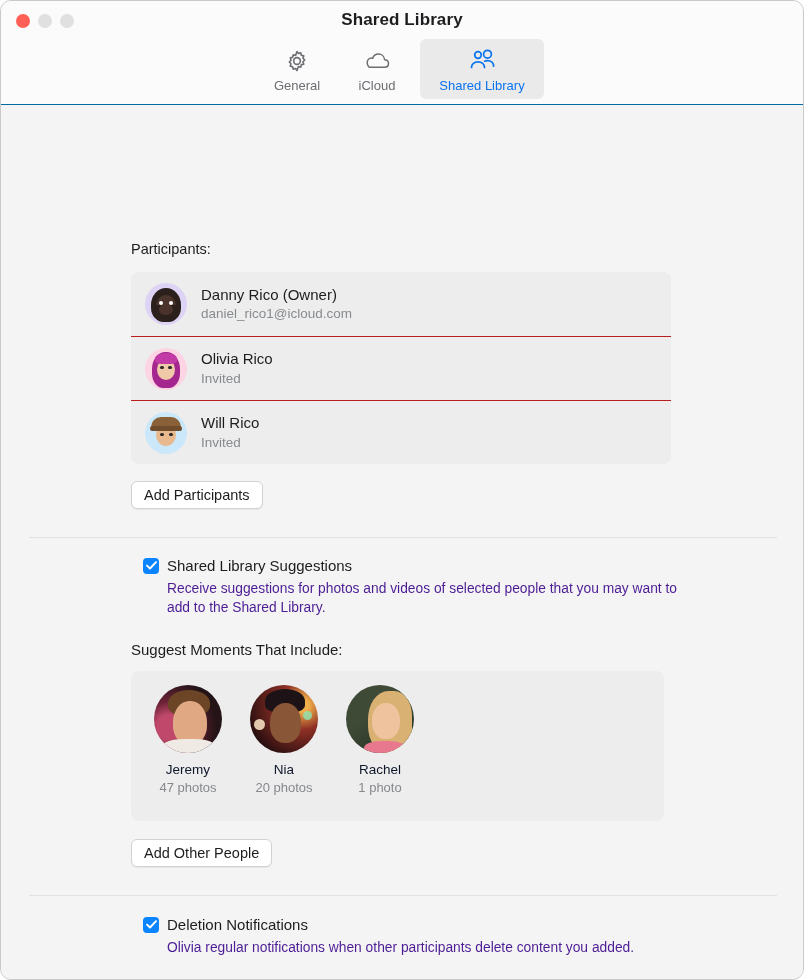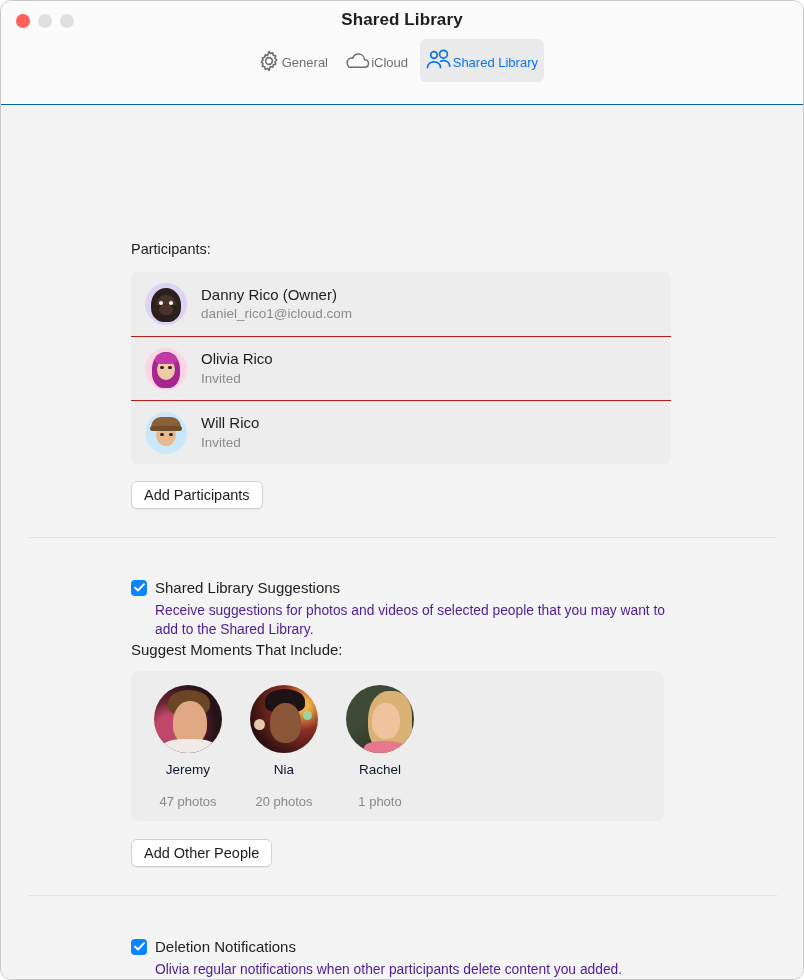--- a/index.html
+++ b/index.html
@@ -39,21 +39,21 @@
     text-align: center;
     font-size: 17px; font-weight: bold; color: #1d1d1f;
     letter-spacing: .1px;
   }
 
   .tabs {
     position: absolute; top: 38px; left: 0; width: 100%;
     display: flex; justify-content: center; align-items: flex-end; gap: 6px;
   }
   .tab {
-    display: flex; flex-direction: row; align-items: center;
+    display: flex; flex-direction: column; align-items: center;
     justify-content: flex-end;
     width: 74px; padding: 7px 6px 6px;
     border-radius: 6px;
     color: #6e6e73;
   }
   .tab.wide { width: 124px; }
   .tab.active { background: #eaeaea; color: #0a74f0; }
   .tab .glyph { height: 30px; display: flex; align-items: center; justify-content: center; }
   .tab .tab-label { font-size: 13px; margin-top: 2px; white-space: nowrap; }
 
@@ -125,21 +125,21 @@
   }
   .btn-add-participants { position: absolute; left: 130px; top: 376px; }
   .btn-add-other       { position: absolute; left: 130px; top: 734px; }
 
   
   .sep { position: absolute; left: 28px; width: 748px; height: 1px; background: #e1e1e1; }
   .sep-1 { top: 432px; }
   .sep-2 { top: 790px; }
 
   
-  .checkrow { position: absolute; left: 130px; width: 560px; margin-top: 22px; }
+  .checkrow { position: absolute; left: 142px; width: 560px; }
   .checkrow.cr-1 { top: 452px; }
   .checkrow.cr-2 { top: 811px; }
   .cbox-line { display: flex; align-items: center; }
   .cbox {
     width: 16px; height: 16px; border-radius: 4px;
     background: #0a84ff; flex: none;
     display: flex; align-items: center; justify-content: center;
     margin-right: 8px;
   }
   .cbox svg { display: block; }
@@ -154,21 +154,21 @@
   .suggest-label { position: absolute; left: 130px; top: 536px; font-size: 15px; color: #1d1d1f; }
   .suggest-panel {
     position: absolute; left: 130px; top: 566px;
     width: 533px; height: 150px;
     background: #ededed; border-radius: 8px;
     display: flex; align-items: flex-start; padding: 14px 0 0 16px; gap: 14px;
   }
   .person { width: 82px; display: flex; flex-direction: column; align-items: center; }
   .pphoto { width: 68px; height: 68px; border-radius: 50%; overflow: hidden; position: relative; }
   .pp-name { font-size: 13.5px; color: #0f172a; margin-top: 9px; white-space: nowrap; }
-  .pp-count { font-size: 13px; color: #86888c; margin-top: 17px; white-space: nowrap; }
+  .pp-count { font-size: 13px; color: #86888c; margin-top: 3px; white-space: nowrap; }
 
   
   .ph-jeremy { background: radial-gradient(circle at 22% 62%, #c0486a 0 18%, #6a2235 38%, #241417 70%); }
   .ph-jeremy .f { position:absolute; left:19px; top:16px; width:34px; height:44px; background:#e0a984; border-radius:48% 48% 44% 44%; }
   .ph-jeremy .h { position:absolute; left:14px; top:5px; width:42px; height:26px; background:#6b4526; border-radius:50% 50% 38% 38%; }
   .ph-jeremy .sh{ position:absolute; left:8px; top:54px; width:54px; height:20px; background:#efeae4; border-radius:40% 40% 0 0; }
 
   .ph-nia { background: radial-gradient(circle at 78% 30%, #f2b04a 0 8%, #8e2f25 34%, #2a0f10 78%); }
   .ph-nia .f { position:absolute; left:20px; top:18px; width:31px; height:40px; background:#8a5638; border-radius:48% 48% 44% 44%; }
   .ph-nia .h { position:absolute; left:15px; top:4px; width:40px; height:24px; background:#1d1216; border-radius:50% 50% 34% 34%; }

